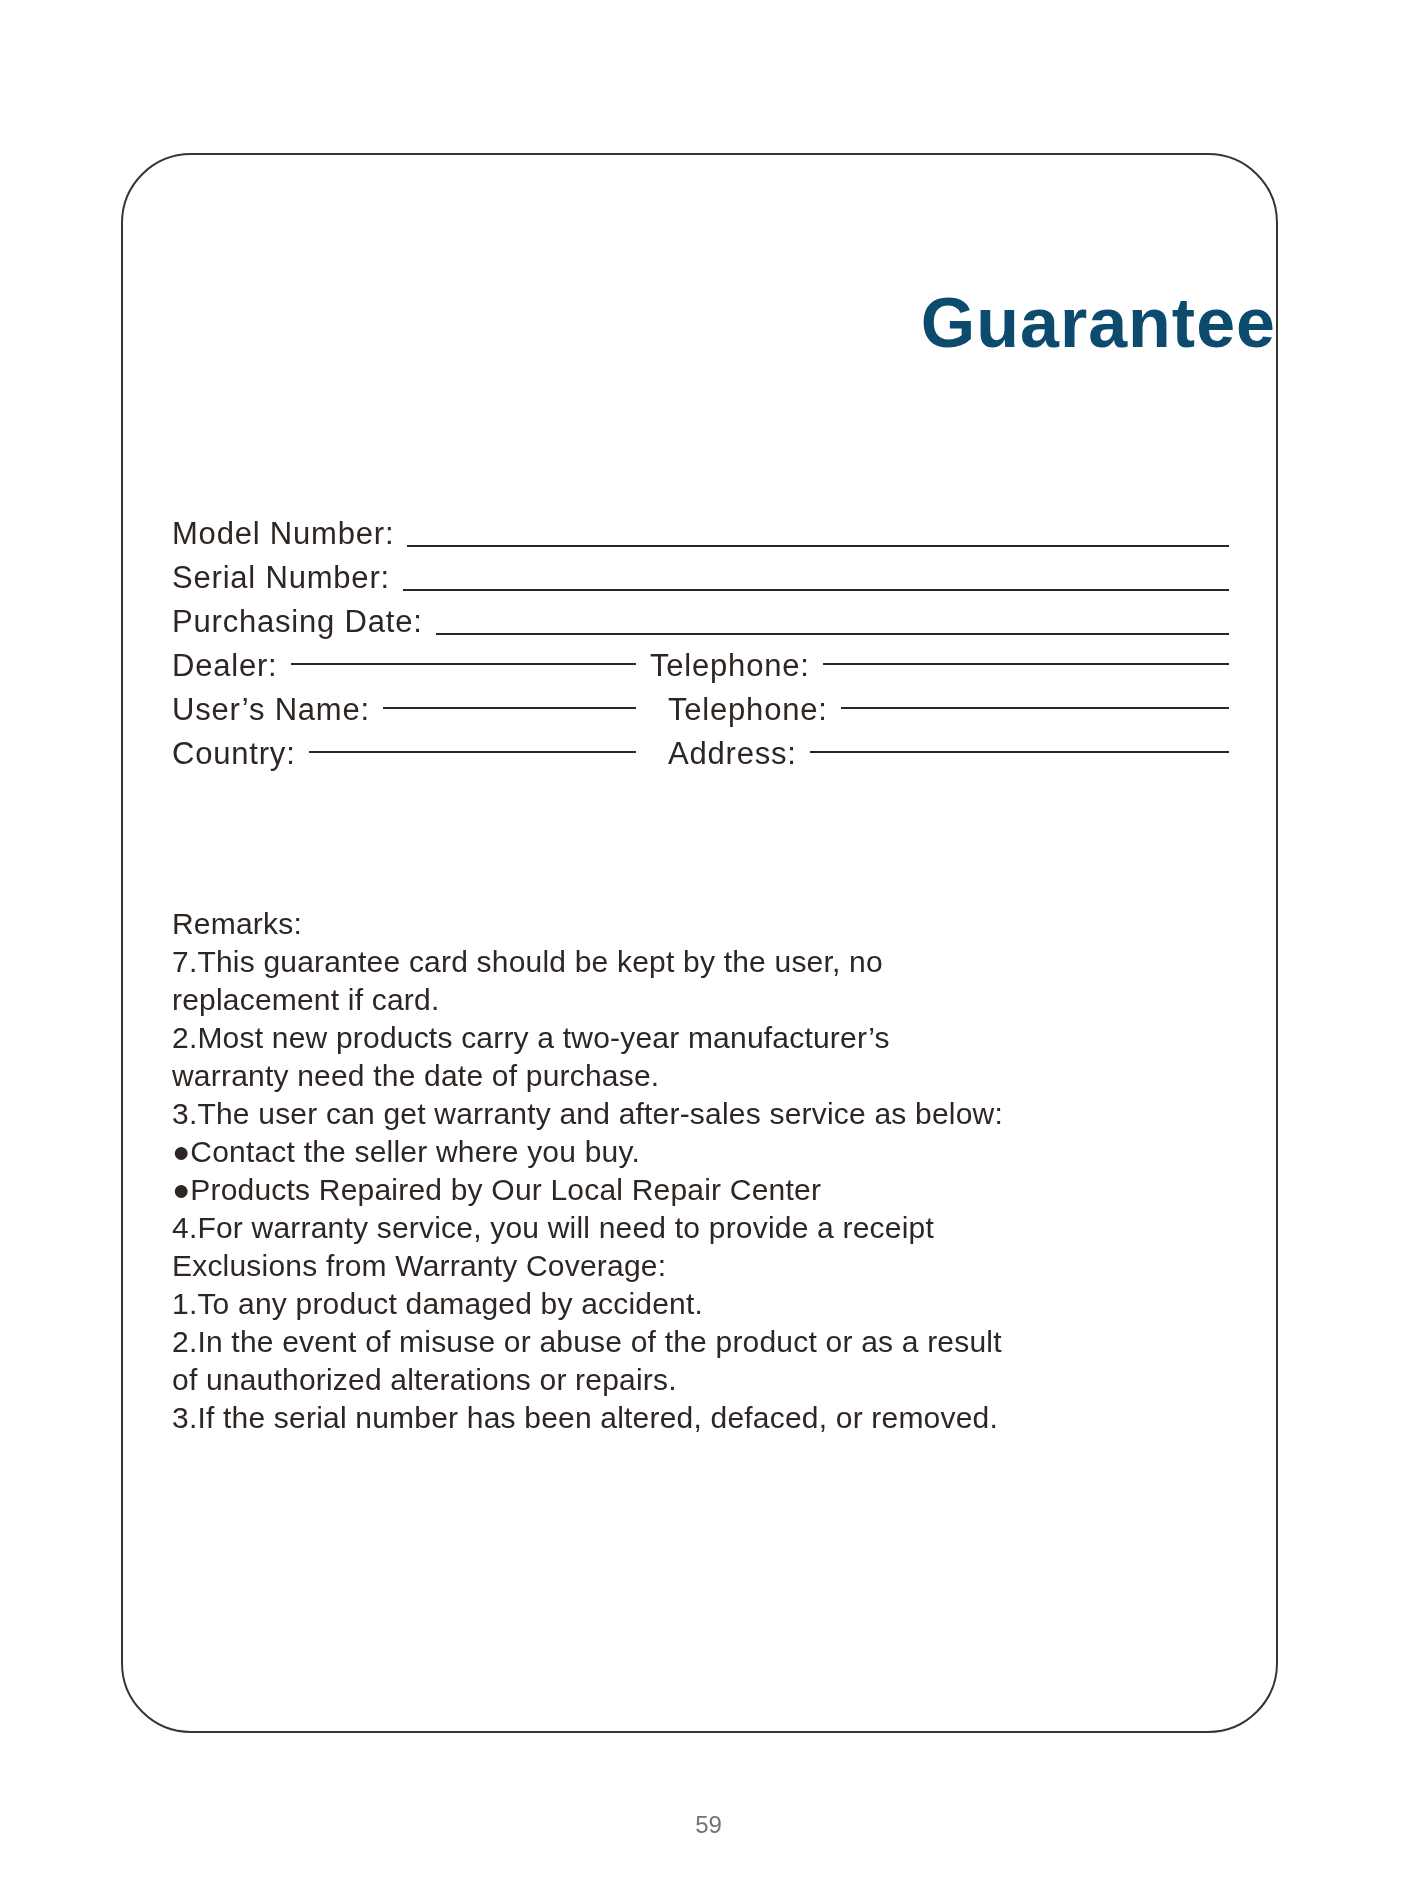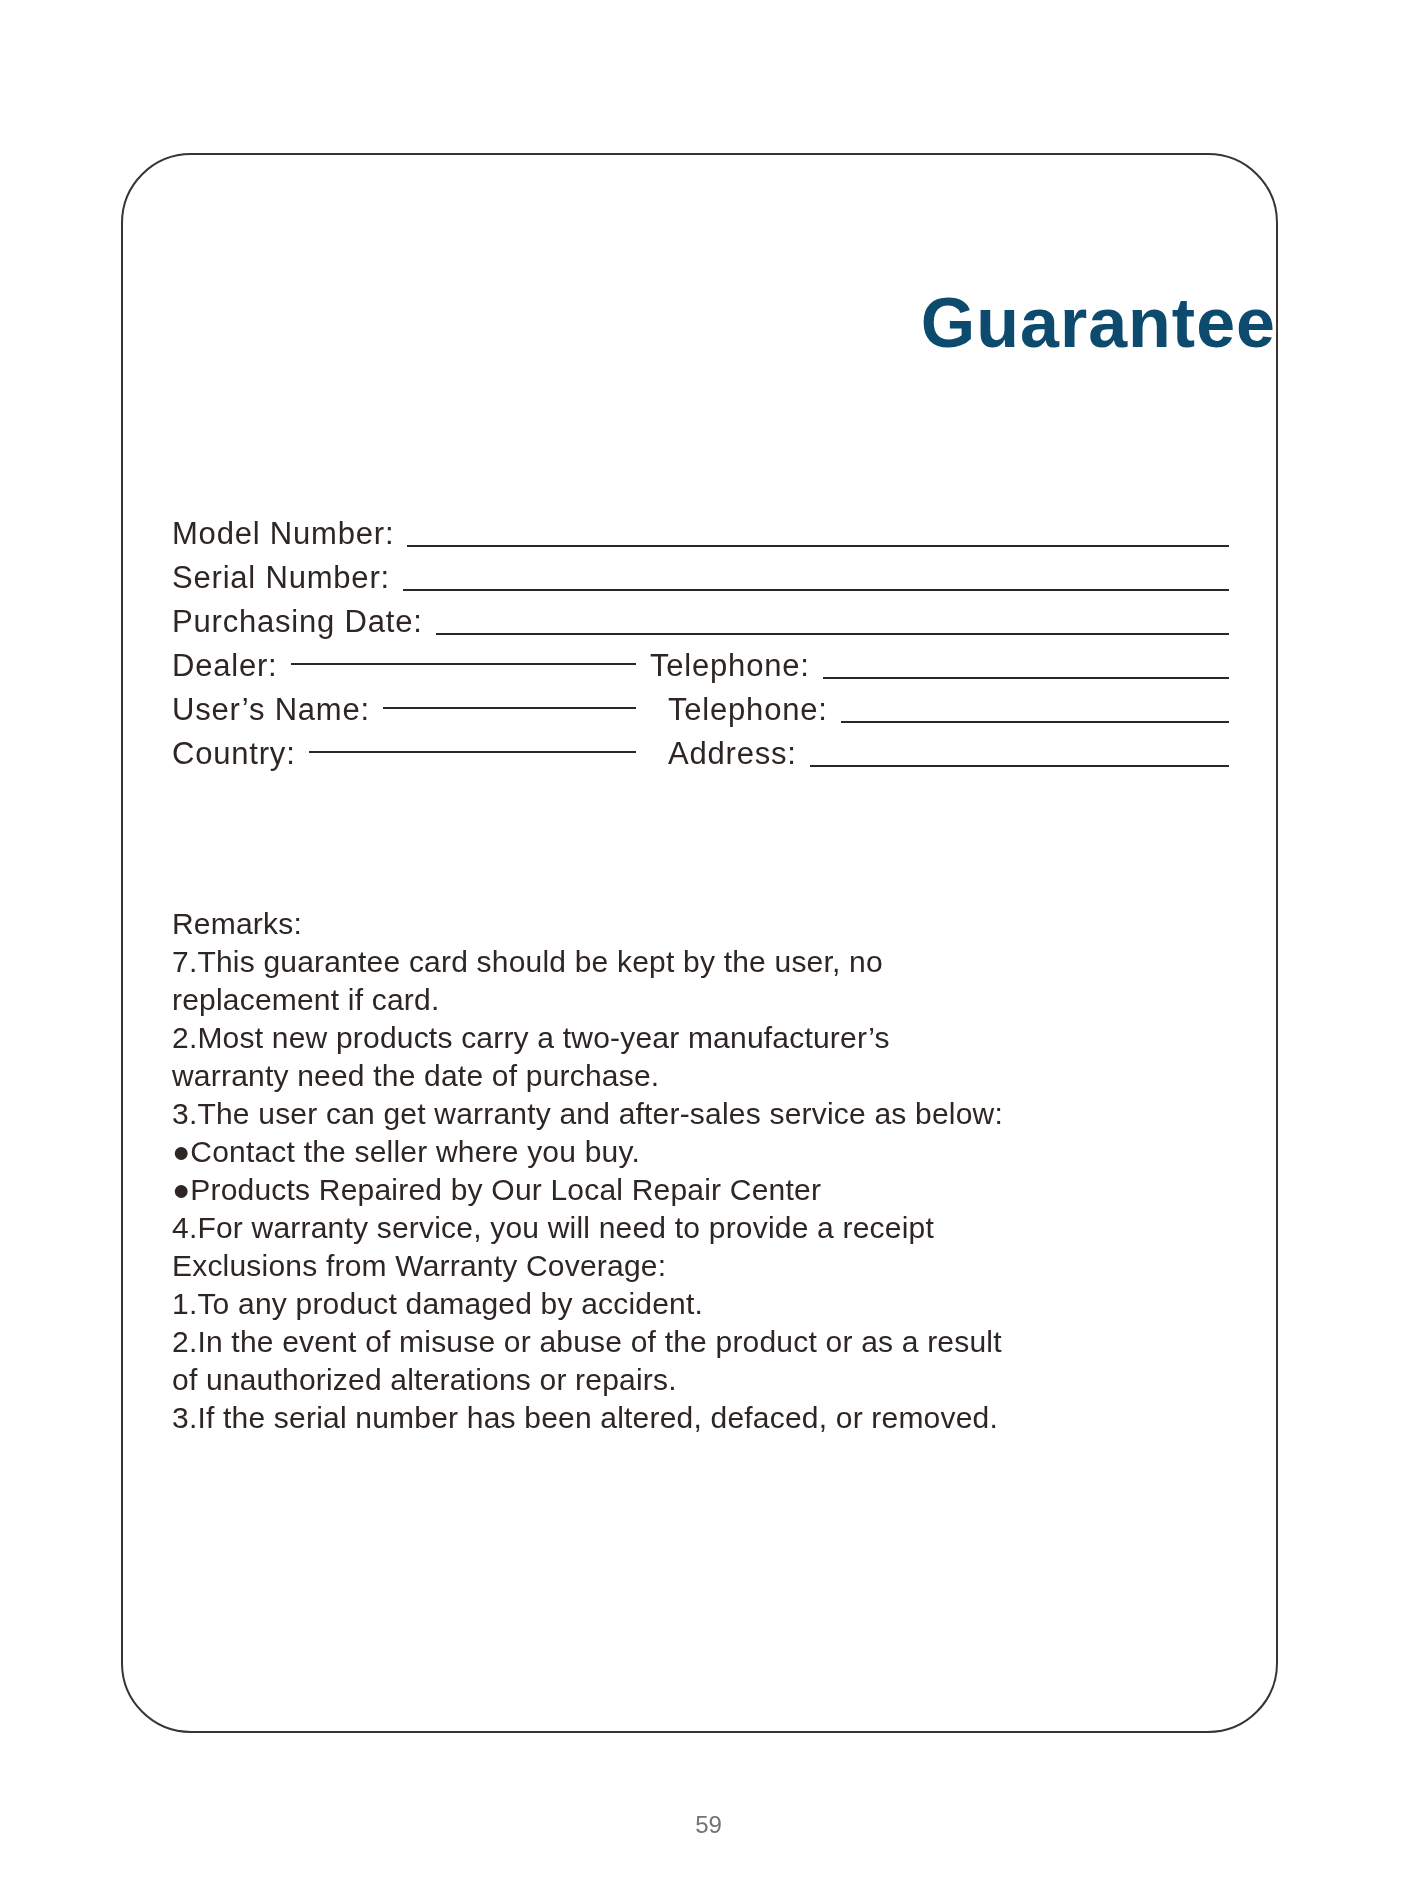--- a/index.html
+++ b/index.html
@@ -58,21 +58,21 @@
     min-width: 30px;
   }
   .col1 {
     display: flex;
     align-items: center;
     width: 464px;
     flex: 0 0 464px;
   }
   .col2 {
     display: flex;
-    align-items: flex-end;
+    align-items: center;
     flex: 1;
     padding-left: 14px;
   }
   .row.r5 .col2, .row.r6 .col2 { padding-left: 32px; }
   .row.r7 .col2 { padding-left: 41px; }
 
   
   .remarks {
     position: absolute;
     left: 49px; top: 750px;

